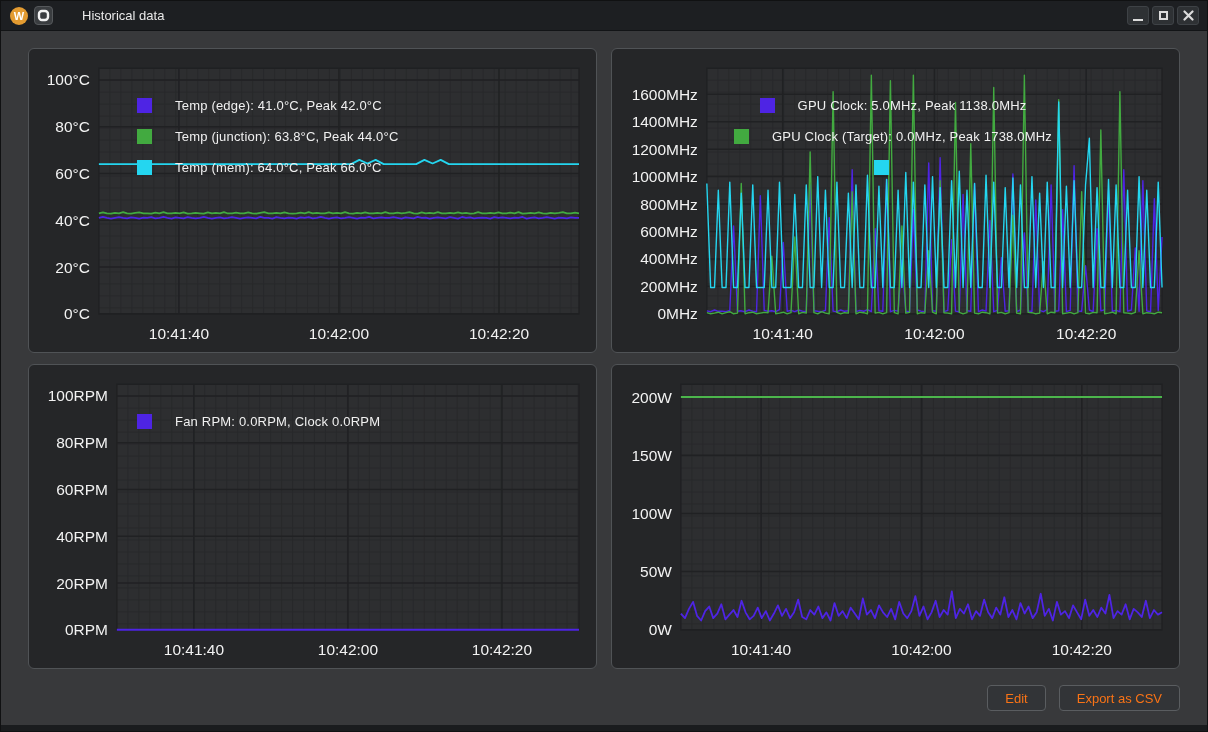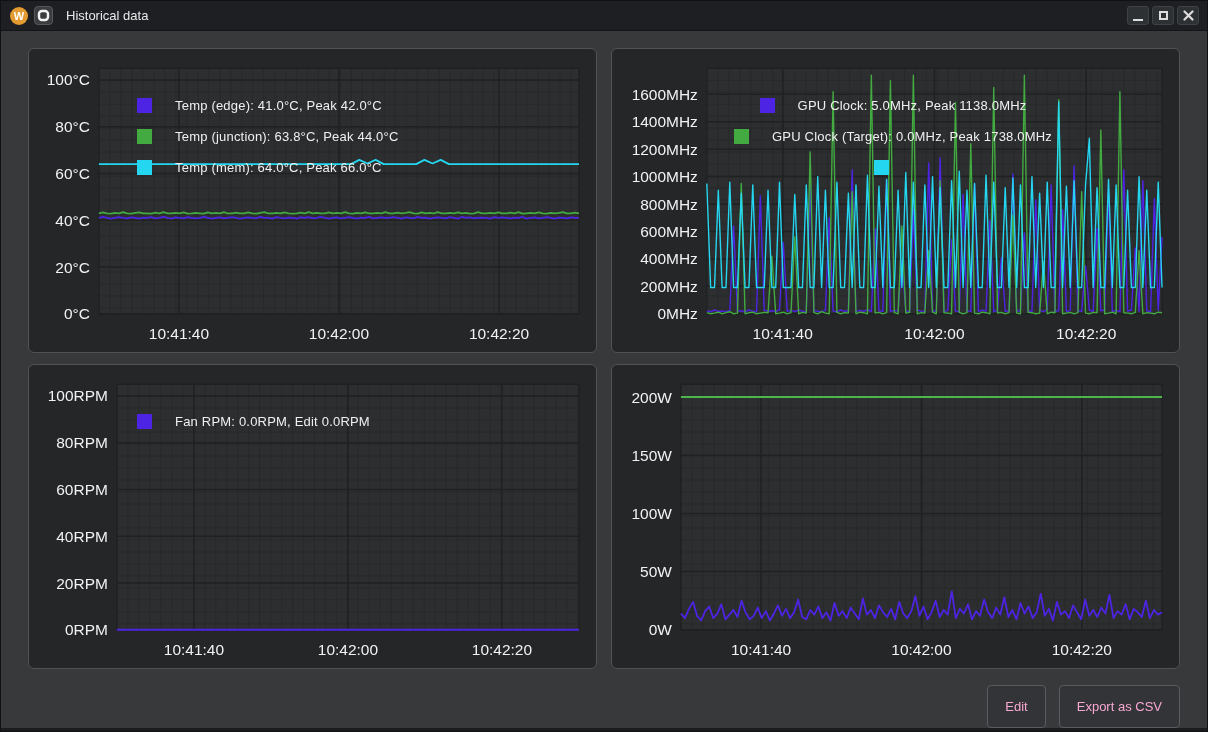--- a/index.html
+++ b/index.html
@@ -28,21 +28,21 @@
     font-size:11px; font-weight:bold;
     display:flex; align-items:center; justify-content:center;
     margin-left:3px;
   }
   .app-icon-btn {
     width:19px; height:19px; border-radius:4px;
     background:#3a3d40; border:1px solid #55585b;
     display:flex; align-items:center; justify-content:center;
     padding:0; cursor:pointer;
   }
-  .title { color:#e9e9e9; font-size:13px; margin-left:7px;text-align:center; }
+  .title { color:#e9e9e9; font-size:13px; margin-left:23px;text-align:center; }
   .win-controls { margin-left:auto; display:flex; gap:3px; padding-right:2px; }
   .win-btn {
     width:22px; height:19px;
     background:#2e3134; border:1px solid #3e4246; border-radius:3px;
     display:flex; align-items:center; justify-content:center;
     padding:0; cursor:pointer;
   }
   .glyph-min { width:10px; height:2px; background:#dcdcdc; margin-top:9px; }
   .glyph-max { width:9px; height:9px; border:2px solid #dcdcdc; }
 
@@ -63,25 +63,25 @@
   }
   .panel svg { display:block; width:100%; height:100%; }
 
   .legend { position:absolute; display:flex; flex-direction:column; gap:16px; pointer-events:none; }
   .legend-row { display:flex; align-items:center; height:15px; }
   .legend-swatch { width:15px; height:15px; margin-right:23px; flex:0 0 auto; }
   .legend-label { color:#f0f0f0; font-size:13px; white-space:nowrap; letter-spacing:0.2px; }
 
   .footer { display:flex; justify-content:flex-end; gap:13px; margin-top:16px; }
   .btn {
-    height:43px;
+    height:26px;
     background:#323437;
     border:1px solid #5a5d60;
     border-radius:4px;
-    color:#f9a8d4;
+    color:#f97316;
     font-size:13px;
     font-family:inherit;
     padding:0 17px;
     cursor:pointer;
   }
   .bottom-strip { height:6px; flex:0 0 auto; background:#1a1c1e; }
 </style>
 </head>
 <body>
 
@@ -407,21 +407,21 @@
             <text x="79" y="83.07142857142858" fill="#f2f2f2" font-size="15.5" text-anchor="end" font-family="Liberation Sans, sans-serif">80RPM</text>
             <text x="79" y="36.21428571428572" fill="#f2f2f2" font-size="15.5" text-anchor="end" font-family="Liberation Sans, sans-serif">100RPM</text>
             <text x="165.1821" y="290" fill="#f2f2f2" font-size="15.5" text-anchor="middle" font-family="Liberation Sans, sans-serif">10:41:40</text>
             <text x="319.5" y="290" fill="#f2f2f2" font-size="15.5" text-anchor="middle" font-family="Liberation Sans, sans-serif">10:42:00</text>
             <text x="473.8179" y="290" fill="#f2f2f2" font-size="15.5" text-anchor="middle" font-family="Liberation Sans, sans-serif">10:42:20</text>
             <polyline points="88.0,265.0 551.0,265.0" fill="none" stroke="#4e24e4" stroke-width="2" stroke-linejoin="round"></polyline>
           </svg>
           <div class="legend" style="left: 108px; top: 49px;">
             <div class="legend-row">
               <span class="legend-swatch" style="background: rgb(78, 36, 228);"></span>
-              <span class="legend-label">Fan RPM: 0.0RPM, Edit 0.0RPM</span>
+              <span class="legend-label">Fan RPM: 0.0RPM, Clock 0.0RPM</span>
             </div>
           </div>
         </div>
       <div class="panel">
           <svg viewBox="0 0 568 303">
             <rect x="69" y="19" width="482" height="246" fill="#2d2e30"></rect>
             <line x1="80" y1="19" x2="80" y2="265" stroke="#28292b" stroke-width="1"></line>
             <line x1="91" y1="19" x2="91" y2="265" stroke="#28292b" stroke-width="1"></line>
             <line x1="102" y1="19" x2="102" y2="265" stroke="#28292b" stroke-width="1"></line>
             <line x1="113" y1="19" x2="113" y2="265" stroke="#28292b" stroke-width="1"></line>

